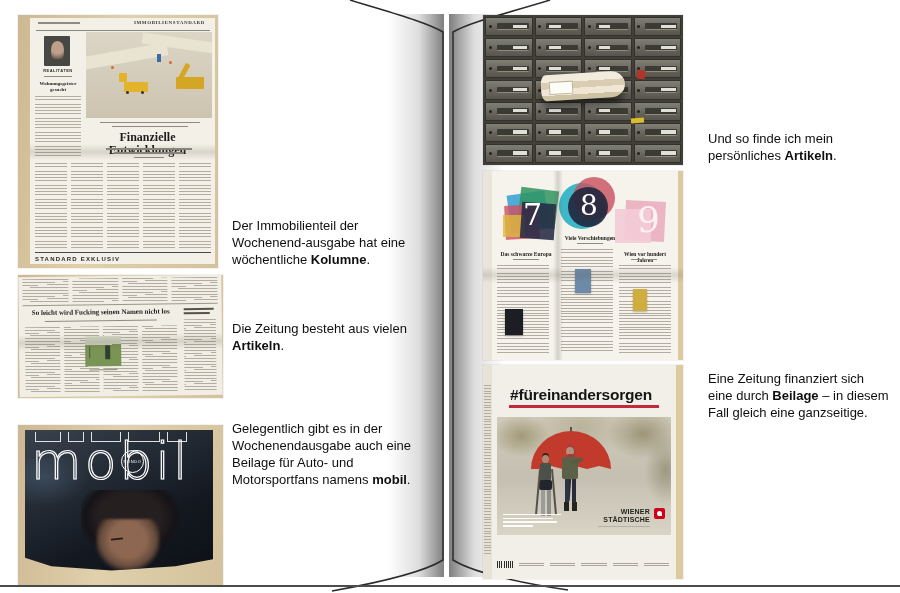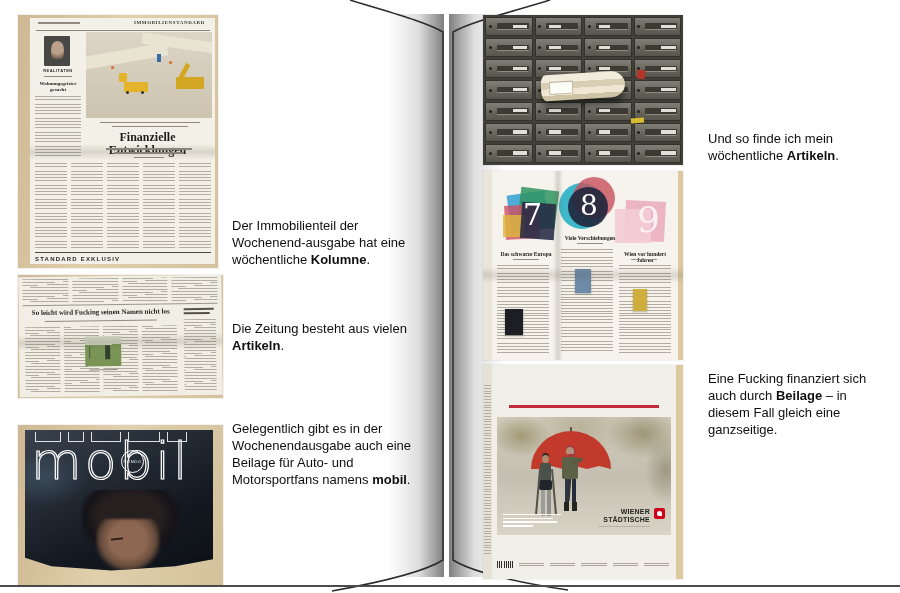--- a/index.html
+++ b/index.html
@@ -411,20 +411,21 @@
     <div class="cover" style="left:150px;top:118px;width:14px;height:22px;background:#cfae3e;"></div>
     <div class="foldH" style="top:96px;"></div>
     <div class="pagefold-v" style="left:70px;"></div>
   </div>
 
   <div class="ph" style="left:483px;top:365px;width:200px;height:214px;background:#f1efe8;">
     <div style="position:absolute;left:0;top:0;bottom:0;width:9px;background:#e6e2d5;">
       <div class="lines" style="position:absolute;left:1px;top:20px;width:7px;height:170px;"></div>
     </div>
     <div style="position:absolute;right:0;top:0;bottom:0;width:7px;background:#ddca9f;"></div>
+    <div class="adhash" style="top:22px;">#füreinandersorgen</div>
     <div class="adunderline" style="left:26px;width:150px;top:40px;"></div>
     <div class="scene" style="left:14px;right:12px;top:52px;height:118px;">
       <svg class="umb" width="96" height="50" style="left:26px;top:8px;">
         <line x1="48" y1="2" x2="48" y2="10" stroke="#333" stroke-width="1.5"></line>
         <path d="M8,44 A40,38 0 0 1 88,44 L76,41 L64,44 L52,41 L40,44 L28,41 L16,44 Z" fill="#c13a2c"></path>
       </svg>
       <div class="pole" style="left:73px;top:50px;height:34px;transform:rotate(4deg);"></div>
 
       <div class="fig" style="left:40px;top:38px;width:18px;height:70px;">
         <span class="head" style="left:5px;top:0;width:7px;height:8px;background:#b08a6e;box-shadow:0 -2px 0 #2c2620;"></span>
@@ -474,19 +475,19 @@
   <div class="cap" style="left:232px;top:218px;width:182px;">
     <span>Der Immobilienteil der Wochenend-ausgabe hat eine wöchentliche </span><b>Kolumne</b><span>.</span>
   </div>
   <div class="cap" style="left:232px;top:421px;width:188px;">
     <span>Gelegentlich gibt es in der Wochenendausgabe auch eine Beilage für Auto- und Motorsportfans namens </span><b>mobil</b><span>.</span>
   </div>
   <div class="cap" style="left:232px;top:321px;width:182px;">
     <span>Die Zeitung besteht aus vielen </span><b>Artikeln</b><span>.</span>
   </div>
   <div class="cap" style="left:708px;top:131px;width:185px;">
-    <span>Und so finde ich mein wöchentliche </span><b>Artikeln</b><span>.</span>
+    <span>Und so finde ich mein persönliches </span><b>Artikeln</b><span>.</span>
   </div>
   <div class="cap" style="left:708px;top:371px;width:182px;">
-    <span>Eine Fucking finanziert sich auch durch </span><b>Beilage</b><span> – in diesem Fall gleich eine ganzseitige.</span>
+    <span>Eine Zeitung finanziert sich eine durch </span><b>Beilage</b><span> – in diesem Fall gleich eine ganzseitige.</span>
   </div>
 
 </div>
 
 </body></html>

